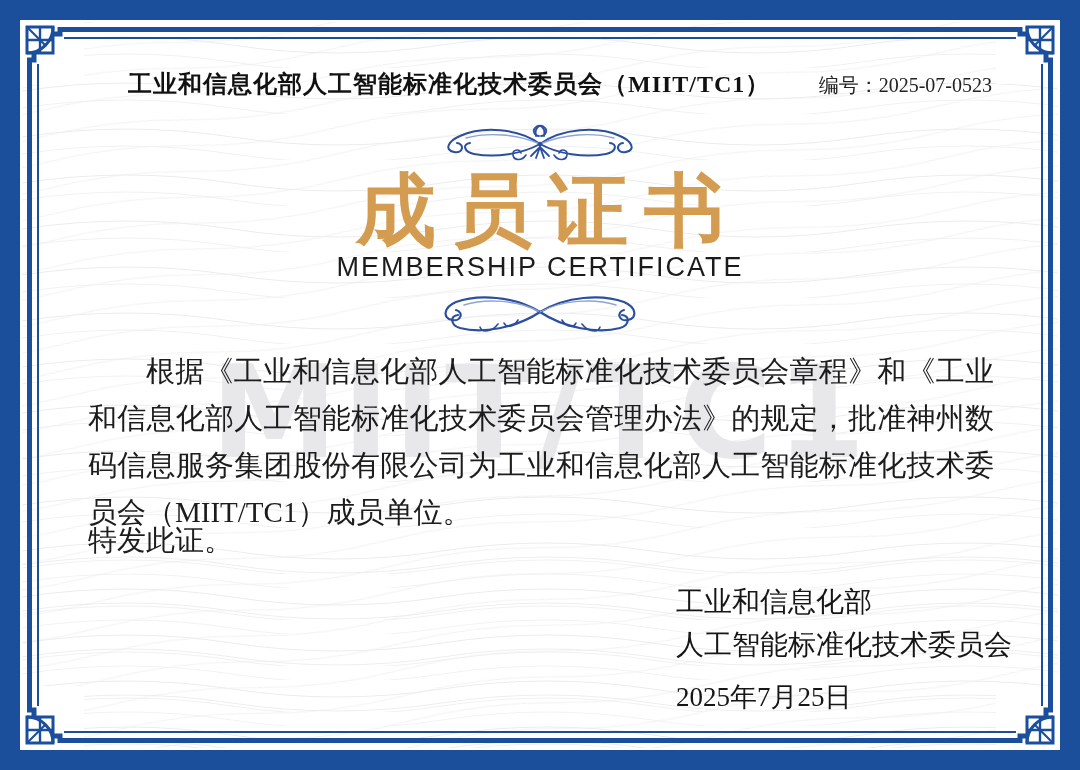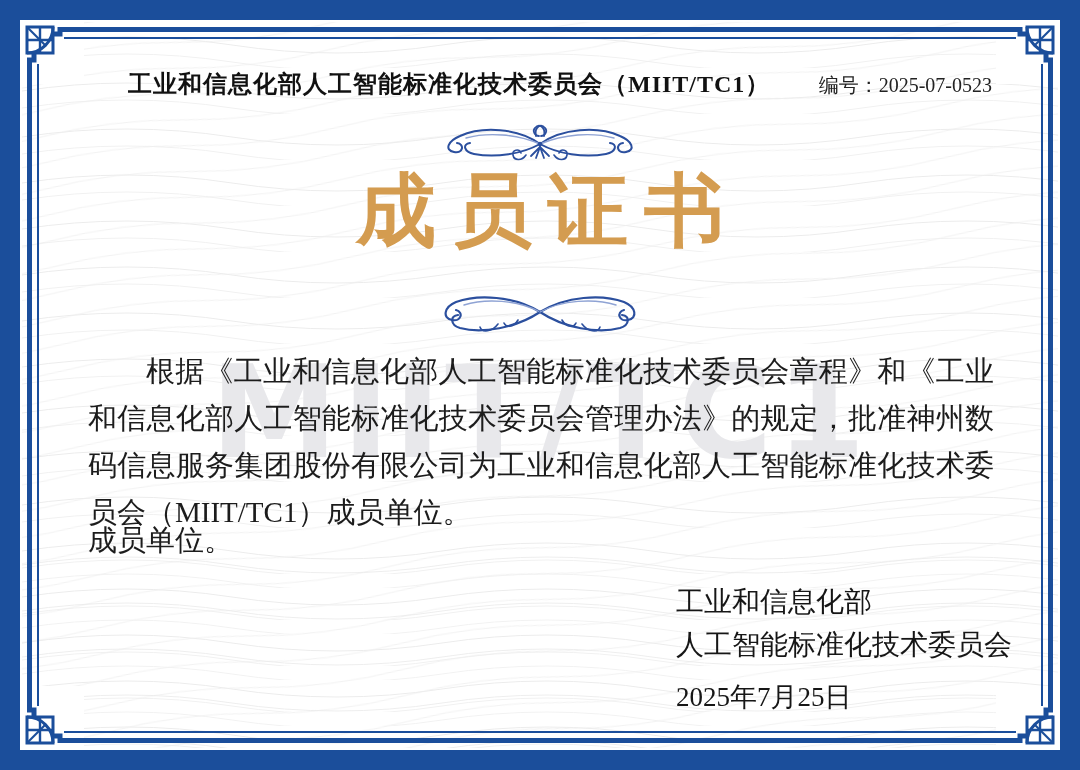--- a/index.html
+++ b/index.html
@@ -157,37 +157,38 @@
           <path d="M96 41 c-4 6 -12 6 -13 0 c-1 -5 6 -7 8 -2" stroke-width="1.6"></path>
           <path d="M106 22 c-2 -9 5 -13 9 -8 c3 3 0 8 -4 8" stroke-width="1.8"></path>
           <path d="M110 33 l-9 9 M110 33 l-4 11" stroke-width="1.8"></path>
         </g>
         <use href="#fa-half" transform="translate(220,0) scale(-1,1)"></use>
         <circle cx="110" cy="30" r="2.2" fill="#2b4f9e" stroke="none"></circle>
       </g>
     </svg>
 
     <div class="title-zh">成员证书</div>
+    <div class="title-en">MEMBERSHIP CERTIFICATE</div>
 
     <svg class="flourish flourish-bottom" width="240" height="48" viewBox="0 0 240 48">
       <g fill="none" stroke="#2b4f9e" stroke-width="2.2" stroke-linecap="round">
         <g id="fb-half">
           <path d="M120 22 C94 6, 58 4, 36 12 C24 17, 22 28, 32 30 C41 32, 44 22, 36 20"></path>
           <path d="M120 22 C96 38, 62 44, 40 38 C30 35, 30 26, 38 25"></path>
           <path d="M120 22 C98 10, 66 8, 44 15" stroke="#8fa3d4" stroke-width="1.4"></path>
           <path d="M78 34 c-6 8 -16 9 -18 3" stroke-width="1.6"></path>
           <path d="M98 30 c-4 7 -12 8 -14 3" stroke-width="1.6"></path>
         </g>
         <use href="#fb-half" transform="translate(240,0) scale(-1,1)"></use>
       </g>
     </svg>
 
     <div class="body-paragraph">根据《工业和信息化部人工智能标准化技术委员会章程》和《工业和信息化部人工智能标准化技术委员会管理办法》的规定，批准神州数码信息服务集团股份有限公司为工业和信息化部人工智能标准化技术委员会（MIIT/TC1）成员单位。</div>
 
-    <div class="issue-line">成员单位。</div>
+    <div class="issue-line">特发此证。</div>
 
     <div class="signature-block">
       <div class="sig-org1">工业和信息化部</div>
       <div class="sig-org2">人工智能标准化技术委员会</div>
       <div class="sig-date">2025年7月25日</div>
     </div>
 
   </div>
 </div>
 

